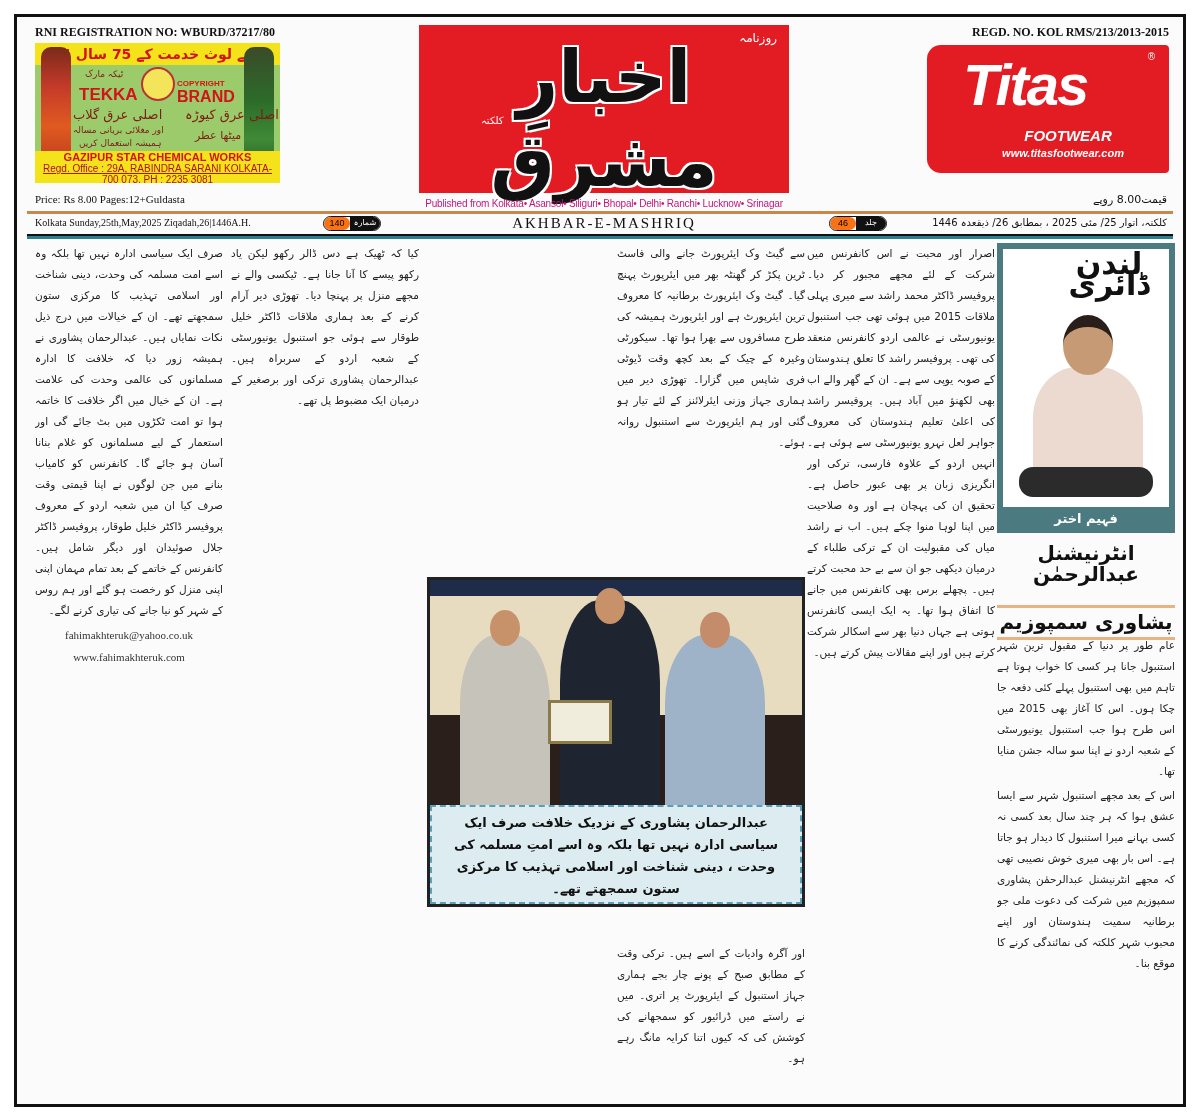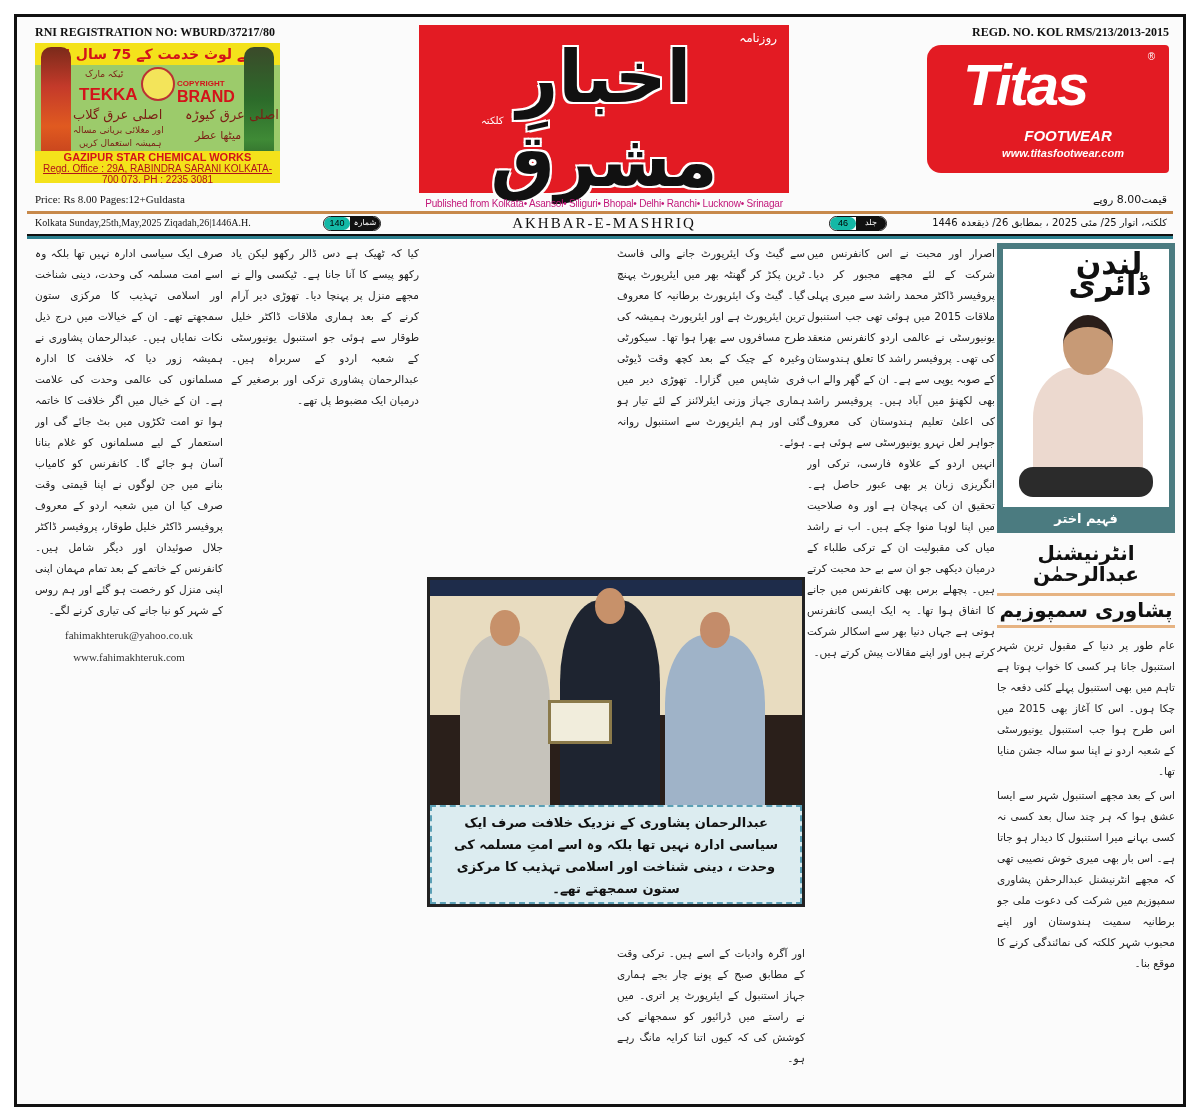--- a/index.html
+++ b/index.html
@@ -32,21 +32,21 @@
   .titas { position: absolute; right: 14px; top: 28px; width: 242px; height: 128px; background: #e31b23; border-radius: 14px 4px 4px 14px; color: #fff; font-family: "Liberation Sans", sans-serif; }
   .titas-logo { position: absolute; left: 36px; top: 6px; font-size: 58px; font-weight: bold; font-style: italic; letter-spacing: -2px; }
   .titas-reg { position: absolute; right: 14px; top: 6px; font-size: 10px; }
   .titas-fw { position: absolute; left: 0; width: 100%; top: 82px; text-align: center; font-size: 15px; font-weight: bold; font-style: italic; padding-left: 40px; }
   .titas-url { position: absolute; left: 0; width: 100%; top: 102px; text-align: center; font-size: 11px; font-style: italic; font-weight: bold; padding-left: 30px; }
   .qeemat { position: absolute; right: 16px; top: 176px; font-size: 11px; direction: rtl; color: #111; font-family: "DejaVu Sans", sans-serif; }
   .rule-tan { position: absolute; left: 10px; right: 10px; top: 194px; height: 3px; background: #c7894b; }
   .datebar { position: absolute; left: 0; top: 197px; width: 100%; height: 20px; }
   .date-en { position: absolute; left: 18px; top: 3px; font-size: 10px; color: #111; font-family: "Liberation Serif", serif; }
   .pill { position: absolute; top: 2px; height: 15px; width: 58px; border: 1.5px solid #111; border-radius: 8px; overflow: hidden; font-size: 9px; display: flex; font-family: "Liberation Sans", sans-serif; }
-  .pill .num { width: 26px; text-align: center; line-height: 12px; background: #14b8a6; border-radius: 7px; }
+  .pill .num { width: 26px; text-align: center; line-height: 12px; background: #f97316; border-radius: 7px; }
   .pill .lbl { flex: 1; background: #111; color: #fff; direction: rtl; text-align: center; line-height: 12px; font-size: 8px; }
   .akhbar { position: absolute; left: 402px; top: 1px; width: 370px; text-align: center; font-size: 15px; letter-spacing: 2px; color: #111; font-family: "Liberation Serif", serif; }
   .date-ur { position: absolute; right: 16px; top: 3px; font-size: 10px; direction: rtl; color: #111; font-family: "DejaVu Sans", sans-serif; }
   .rule-teal { position: absolute; left: 10px; right: 10px; top: 217px; height: 5px; background: linear-gradient(#111 0 2px, #2b7f8e 2px 5px); }
   .cols { position: absolute; left: 10px; right: 10px; top: 226px; bottom: 8px; }
   .col { position: absolute; top: 0; bottom: 0; width: 188px; direction: rtl; text-align: justify; font-family: "DejaVu Sans", sans-serif; font-size: 10.5px; line-height: 21px; color: #222; overflow: hidden; }
   .col p { margin-bottom: 3px; }
   .c1 { left: 8px; } .c2 { left: 204px; } .c3 { left: 400px; } .c4 { left: 590px; } .c5 { left: 780px; }
   .c6 { left: 970px; width: 178px; }
   .col.c3, .col.c4 { height: 330px; bottom: auto; }
@@ -64,21 +64,21 @@
   .caption { position: absolute; left: 0; top: 225px; width: 100%; height: 99px; background: #dcecf0; border: 2px dashed #5a9fb5; direction: rtl; text-align: center; font-weight: bold; font-size: 13px; line-height: 22px; color: #111; padding: 5px 8px; font-family: "DejaVu Sans", sans-serif; }
   .col-box { position: absolute; left: 0; top: 0; width: 178px; height: 290px; background: #4b7b80; padding: 6px; }
   .col-box-inner { position: absolute; left: 6px; top: 6px; right: 6px; bottom: 26px; background: #fff; }
   .col-title { position: absolute; left: 0; top: 4px; width: 100%; text-align: center; direction: rtl; font-size: 30px; font-weight: bold; color: #111; font-family: "DejaVu Sans", sans-serif; padding-left: 46px; }
   .portrait { position: absolute; left: 16px; top: 58px; width: 134px; height: 196px; }
   .portrait .pb { position: absolute; left: 14px; top: 60px; width: 110px; height: 128px; background: #ecd9cf; border-radius: 40% 40% 10% 10%; }
   .portrait .ph { position: absolute; left: 44px; top: 8px; width: 50px; height: 60px; background: #c79a76; border-radius: 50%; border-top: 12px solid #2a1e1a; }
   .portrait .pl { position: absolute; left: 0; top: 160px; width: 134px; height: 30px; background: #2b2b2b; border-radius: 14px; }
   .author { position: absolute; left: 0; bottom: 4px; width: 100%; text-align: center; direction: rtl; color: #fff; font-weight: bold; font-size: 13px; font-family: "DejaVu Sans", sans-serif; }
   .headline { position: absolute; left: 0; top: 300px; width: 178px; text-align: center; direction: rtl; font-family: "DejaVu Sans", sans-serif; }
-  .headline .l1 { font-size: 20px; font-weight: bold; color: #111; border-bottom: 3px solid #e6b382; padding-bottom: 8px; }
+  .headline .l1 { font-size: 20px; font-weight: bold; color: #111; border-bottom: 3px solid #e6b382; padding-bottom: 20px; }
   .headline .l2 { font-size: 20px; font-weight: bold; color: #111; border-bottom: 3px solid #e6b382; padding: 4px 0; }
   .col.c6 .body { position: absolute; top: 392px; left: 0; right: 0; bottom: 0; }
 </style>
 </head>
 <body>
 
 <div class="page">
 
   <div class="hdr">
     <div class="rni">RNI REGISTRATION NO: WBURD/37217/80</div>

